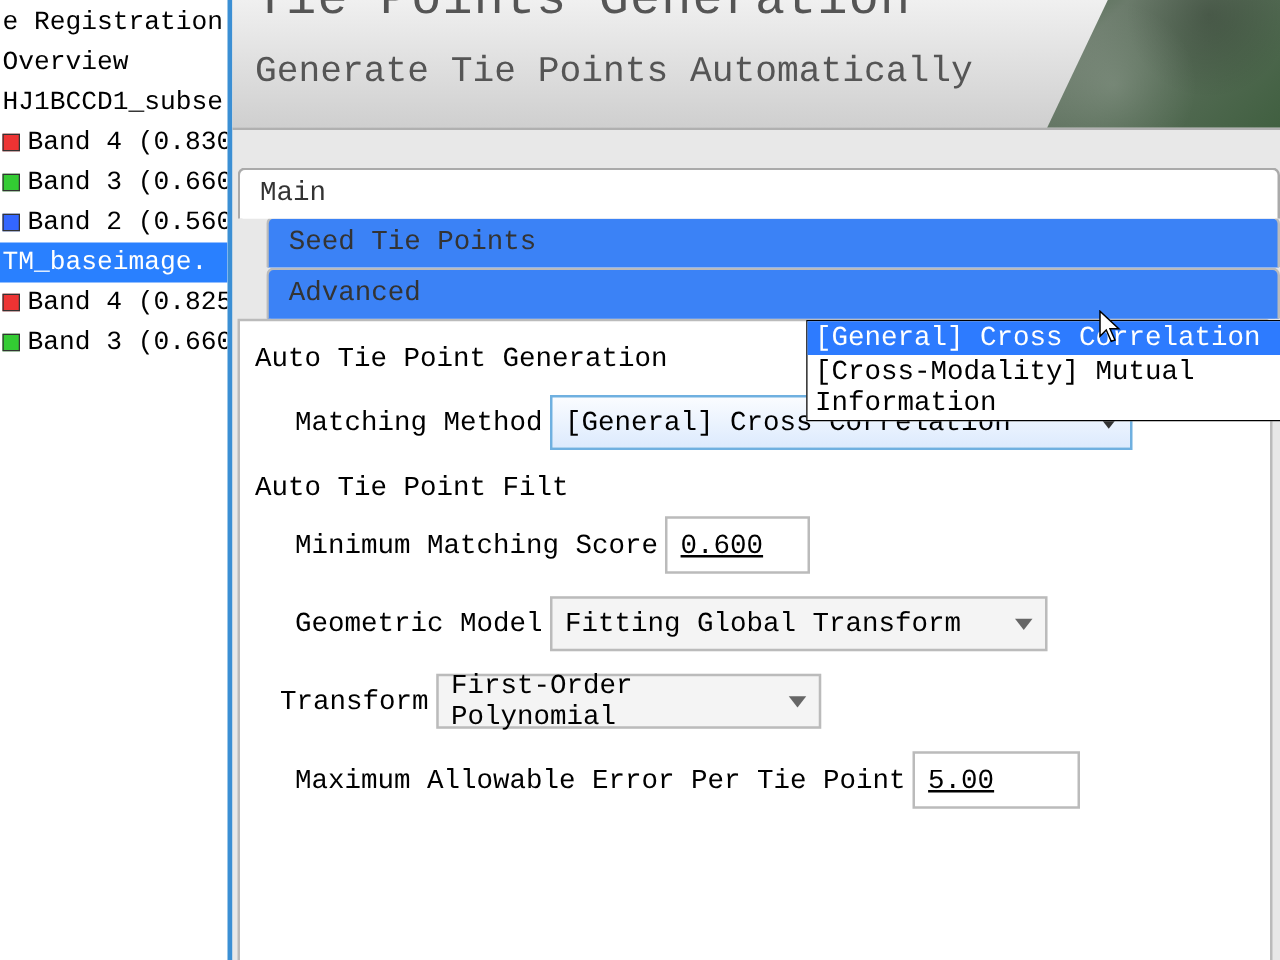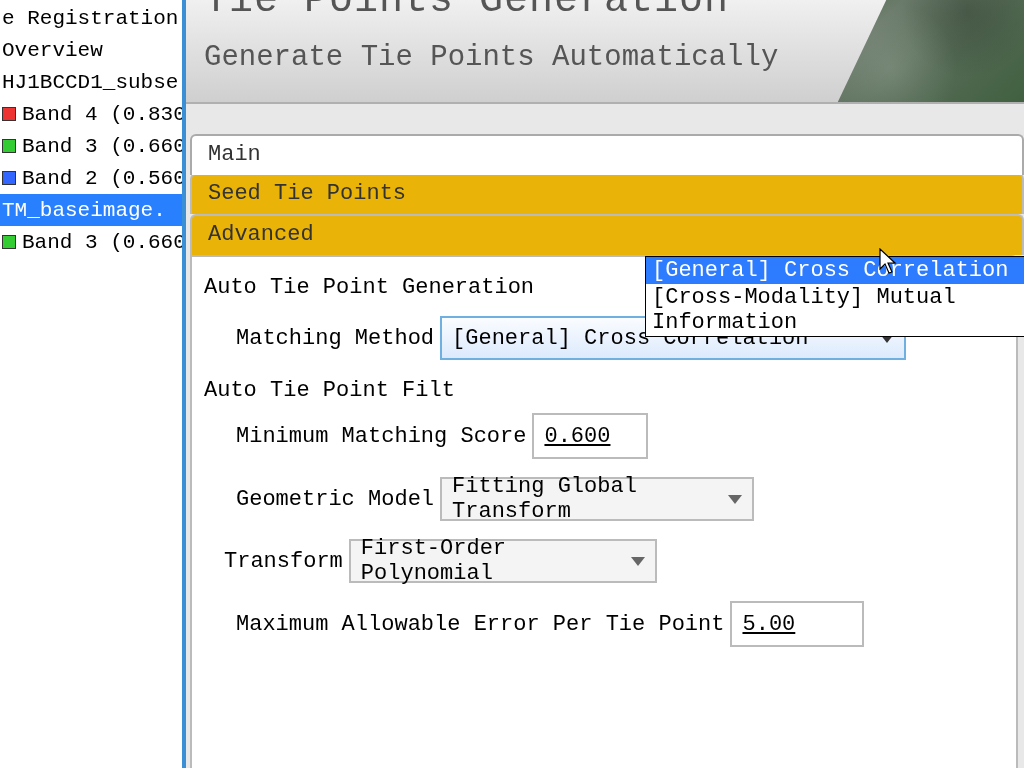--- a/index.html
+++ b/index.html
@@ -95,21 +95,22 @@
   font-size: 22px;
   color: #333;
 }
 .tab.active {
   background: #fff;
   border-color: #aaa;
   position: relative;
   top: 2px;
 }
 .tab.inactive {
-  background: #eab308;
+  background: #3b82f6;
+  margin-left: 23px;
 }
 .panel {
   background: #fff;
   border: 2px solid #bbb;
   border-radius: 0 6px 6px 6px;
   margin: 0 6px 0 4px;
   min-height: 520px;
   padding: 18px 12px;
   font-size: 22px;
   color: #000;
@@ -204,20 +205,24 @@
       <span>Band 3 (0.660</span>
     </div>
   <div class="tree-item">
       <span class="sq blue"></span>
       <span>Band 2 (0.560</span>
     </div>
   <div class="tree-item selected">
       <span>TM_baseimage.</span>
     </div>
   <div class="tree-item">
+      <span class="sq red"></span>
+      <span>Band 4 (0.825</span>
+    </div>
+  <div class="tree-item">
       <span class="sq green"></span>
       <span>Band 3 (0.660</span>
     </div>
 </div>
 
 <div class="main">
   <div class="header">
     <div class="header-img"></div>
     <div class="header-title">Tie Points Generation</div>
     <div class="header-sub">Generate Tie Points Automatically</div>
@@ -242,21 +247,21 @@
 
       <div class="filt-label">Auto Tie Point Filt</div>
 
       <div class="field-row">
         <span class="field-label">Minimum Matching Score</span>
         <input class="text-input" style="width: 116px;" value="0.600">
       </div>
 
       <div class="field-row">
         <span class="field-label">Geometric Model</span>
-        <div class="select select-plain" style="width:314px">
+        <div class="select select-plain" style="width:398px">
           <span>Fitting Global Transform</span>
           <span class="chev"></span>
         </div>
       </div>
 
       <div class="field-row" style="margin-left:20px">
         <span class="field-label">Transform</span>
         <div class="select select-plain" style="width:308px">
           <span>First-Order Polynomial</span>
           <span class="chev"></span>

